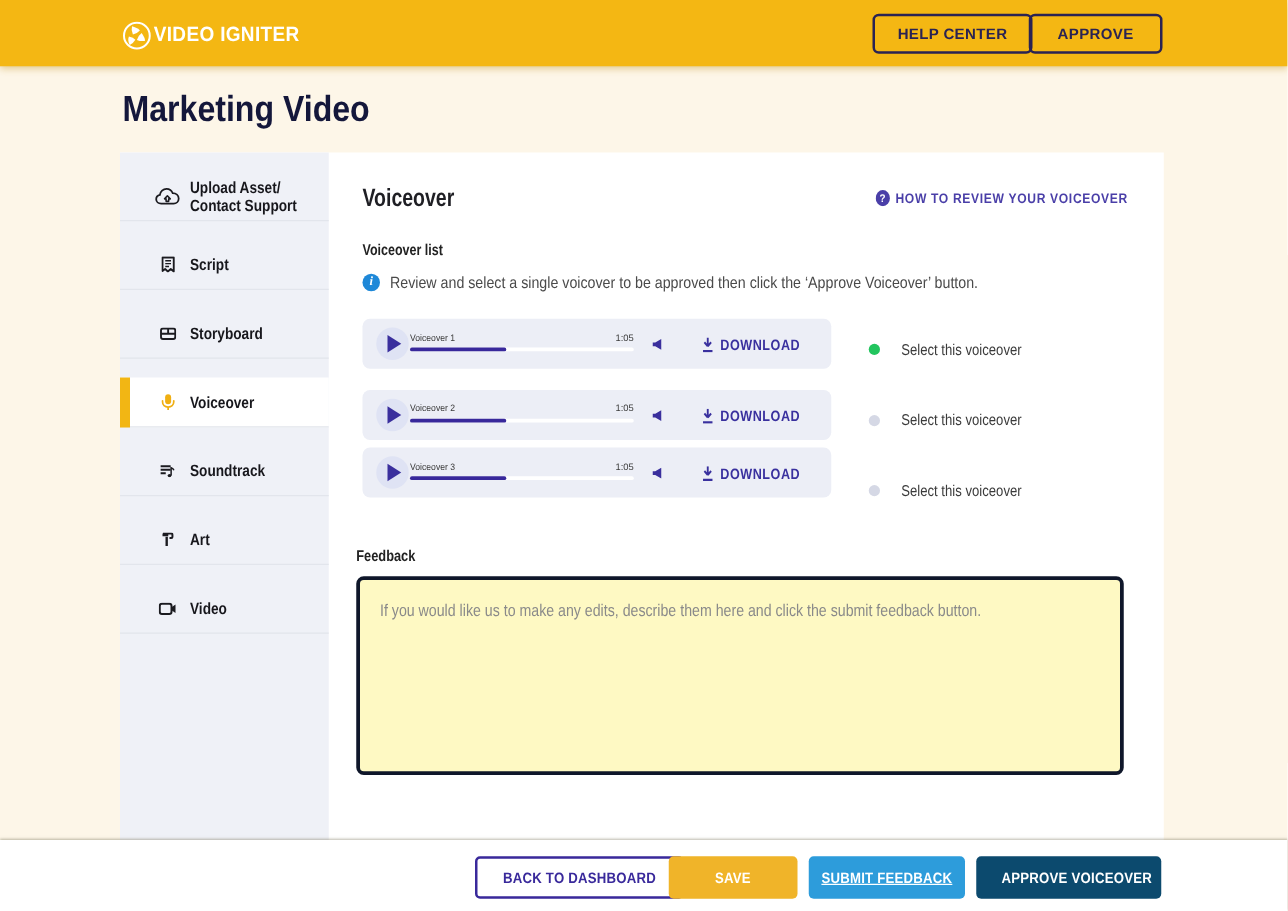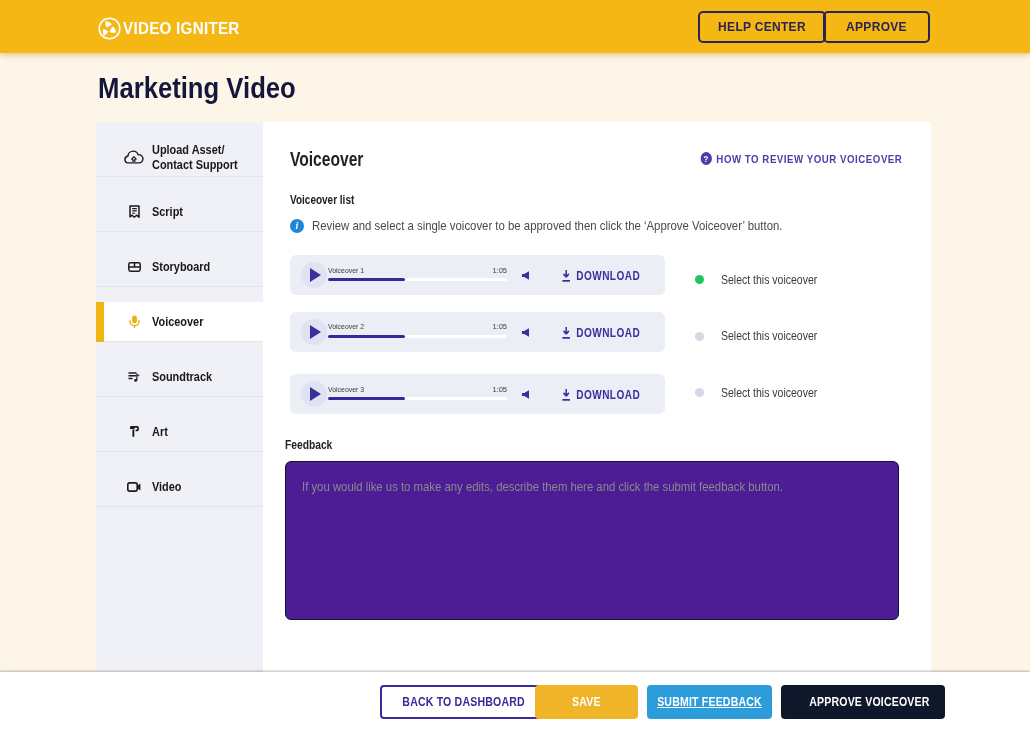--- a/index.html
+++ b/index.html
@@ -25,47 +25,47 @@
 
 .main { position:relative; flex:1; }
 .h2 { position:absolute; left:27px; top:26px; font-size:20px; font-weight:bold; color:#1F1F24; transform:scaleX(0.78); transform-origin:left top; white-space:nowrap; }
 .howto { position:absolute; right:29px; top:30px; color:#4A3FA8; font-size:11px; font-weight:bold; letter-spacing:0.6px; display:flex; align-items:center; transform:scaleX(0.88); transform-origin:right center; white-space:nowrap; }
 .howto svg { margin-right:5px; }
 .vlist { position:absolute; left:27px; top:71px; font-size:12.5px; font-weight:bold; color:#222; transform:scaleX(0.8); transform-origin:left top; white-space:nowrap; }
 .inforow { position:absolute; left:27px; top:96px; display:flex; align-items:center; }
 .infoicon { width:14px; height:14px; border-radius:50%; background:#1E88D8; color:#fff; font-size:10px; font-weight:bold; display:flex; align-items:center; justify-content:center; margin-right:8px; font-family:"Liberation Serif", serif; font-style:italic; }
 .infotext { font-size:13px; color:#4A4A4A; display:inline-block; transform:scaleX(0.875); transform-origin:left center; white-space:nowrap; }
 .player { position:absolute; left:27px; width:375px; height:40px; background:#ECEEF6; border-radius:6px; }
-.p1 { top:133px; } .p2 { top:189.5px; } .p3 { top:252px;text-decoration:underline; }
+.p1 { top:133px; } .p2 { top:189.5px; } .p3 { top:236px;text-decoration:underline; }
 .playbtn { position:absolute; left:11px; top:7px; width:26px; height:26px; border-radius:50%; background:#DFE3F4; }
 .playbtn::after { content:""; position:absolute; left:9px; top:6px; border-left:11px solid #3A2F9D; border-top:7px solid transparent; border-bottom:7px solid transparent; }
 .ptitle { position:absolute; left:38px; top:10.5px; font-size:7.5px; color:#3A3A3A; transform:scaleX(0.92); transform-origin:left top; white-space:nowrap; }
 .ptime { position:absolute; left:38px; width:179px; top:10.5px; font-size:7.5px; color:#3A3A3A; text-align:right; }
 .pbar { position:absolute; left:38px; top:23px; width:179px; height:3px; background:#fff; border-radius:2px; }
 .pbar::after { content:""; position:absolute; left:0; top:0; width:77px; height:3px; background:#38289B; border-radius:2px; }
 .pspk { position:absolute; left:232px; top:16px; }
 .pdl { position:absolute; left:272px; top:0; height:40px; display:flex; align-items:center; color:#39309E; font-weight:bold; font-size:12px; letter-spacing:0.5px; padding-top:2px; transform:scaleX(0.84); transform-origin:left center; white-space:nowrap; }
 .pdl svg { margin-right:7px; }
 .selrow { position:absolute; left:432px; display:flex; align-items:center; height:40px; }
 .s1 { top:137.5px; } .s2 { top:194px; } .s3 { top:250.5px; }
 .radio { width:9px; height:9px; border-radius:50%; margin-right:17px; }
 .radio.on { background:#22C55E; }
 .radio.off { background:#D5D8E5; }
 .seltext { font-size:12.5px; color:#3B3B3B; display:inline-block; transform:scaleX(0.84); transform-origin:left center; white-space:nowrap; }
 .fblabel { position:absolute; left:22px; top:316px; font-size:12.5px; font-weight:bold; color:#222; transform:scaleX(0.82); transform-origin:left top; white-space:nowrap; }
-.fbbox { position:absolute; left:22px; top:339px; width:614px; height:159px; border:1px solid #0f172a; border-radius:6px; background:#4c1d95; }
+.fbbox { position:absolute; left:22px; top:339px; width:614px; height:159px; border:3px solid #0f172a; border-radius:6px; background:#fef9c3; }
 .fbbox .ph { position:absolute; left:16px; top:17px; font-size:13.5px; color:#8A8A8A; transform:scaleX(0.84); transform-origin:left top; white-space:nowrap; }
 
 .bottombar { position:absolute; left:0; top:672px; width:1030px; height:57px; background:#fff; box-shadow:0 -1px 2px rgba(120,115,90,0.5); }
 .bbtn { position:absolute; top:12.5px; height:34px; border-radius:4px; font-size:12px; font-weight:bold; letter-spacing:0.2px; display:flex; align-items:center; justify-content:center; color:#fff; white-space:nowrap; }
 .bbtn .bt { display:inline-block; transform:scaleX(0.88); }
 .bbtn.back { left:380px; width:167px; background:#fff; border:2px solid #39299B; color:#39299B; }
 .bbtn.save { left:535px; width:103px; background:#F0B429; }
 .bbtn.submit { left:647px; width:125px; background:#2D9CDB;text-decoration:underline; }
-.bbtn.approve { left:781px; width:164px; background:#0f172a;padding-left:12px; }
+.bbtn.approve { left:781px; width:148px; background:#0c4a6e;padding-left:12px; }
 </style>
 </head>
 <body>
 <div class="header">
   <div class="logo">
     <svg width="23" height="23" viewBox="0 0 23 23">
       <circle cx="11.5" cy="11.5" r="10.3" fill="none" stroke="#fff" stroke-width="1.6"></circle>
       <path d="M7.6 3.9 Q12.6 5.4 13.9 7.3 Q11.6 9.9 8.3 10.5 Q6.7 7.1 7.6 3.9 Z" fill="#fff"></path>
       <path d="M15.3 9.3 Q18.3 13.5 17.9 15.7 Q14.5 16.2 11.5 14.9 Q12.6 11.3 15.3 9.3 Z" fill="#fff"></path>
       <path d="M5.1 12.1 Q8.7 12.8 10.3 14.7 Q8.5 17.7 5.8 18.9 Q3.9 15.4 5.1 12.1 Z" fill="#fff"></path>

